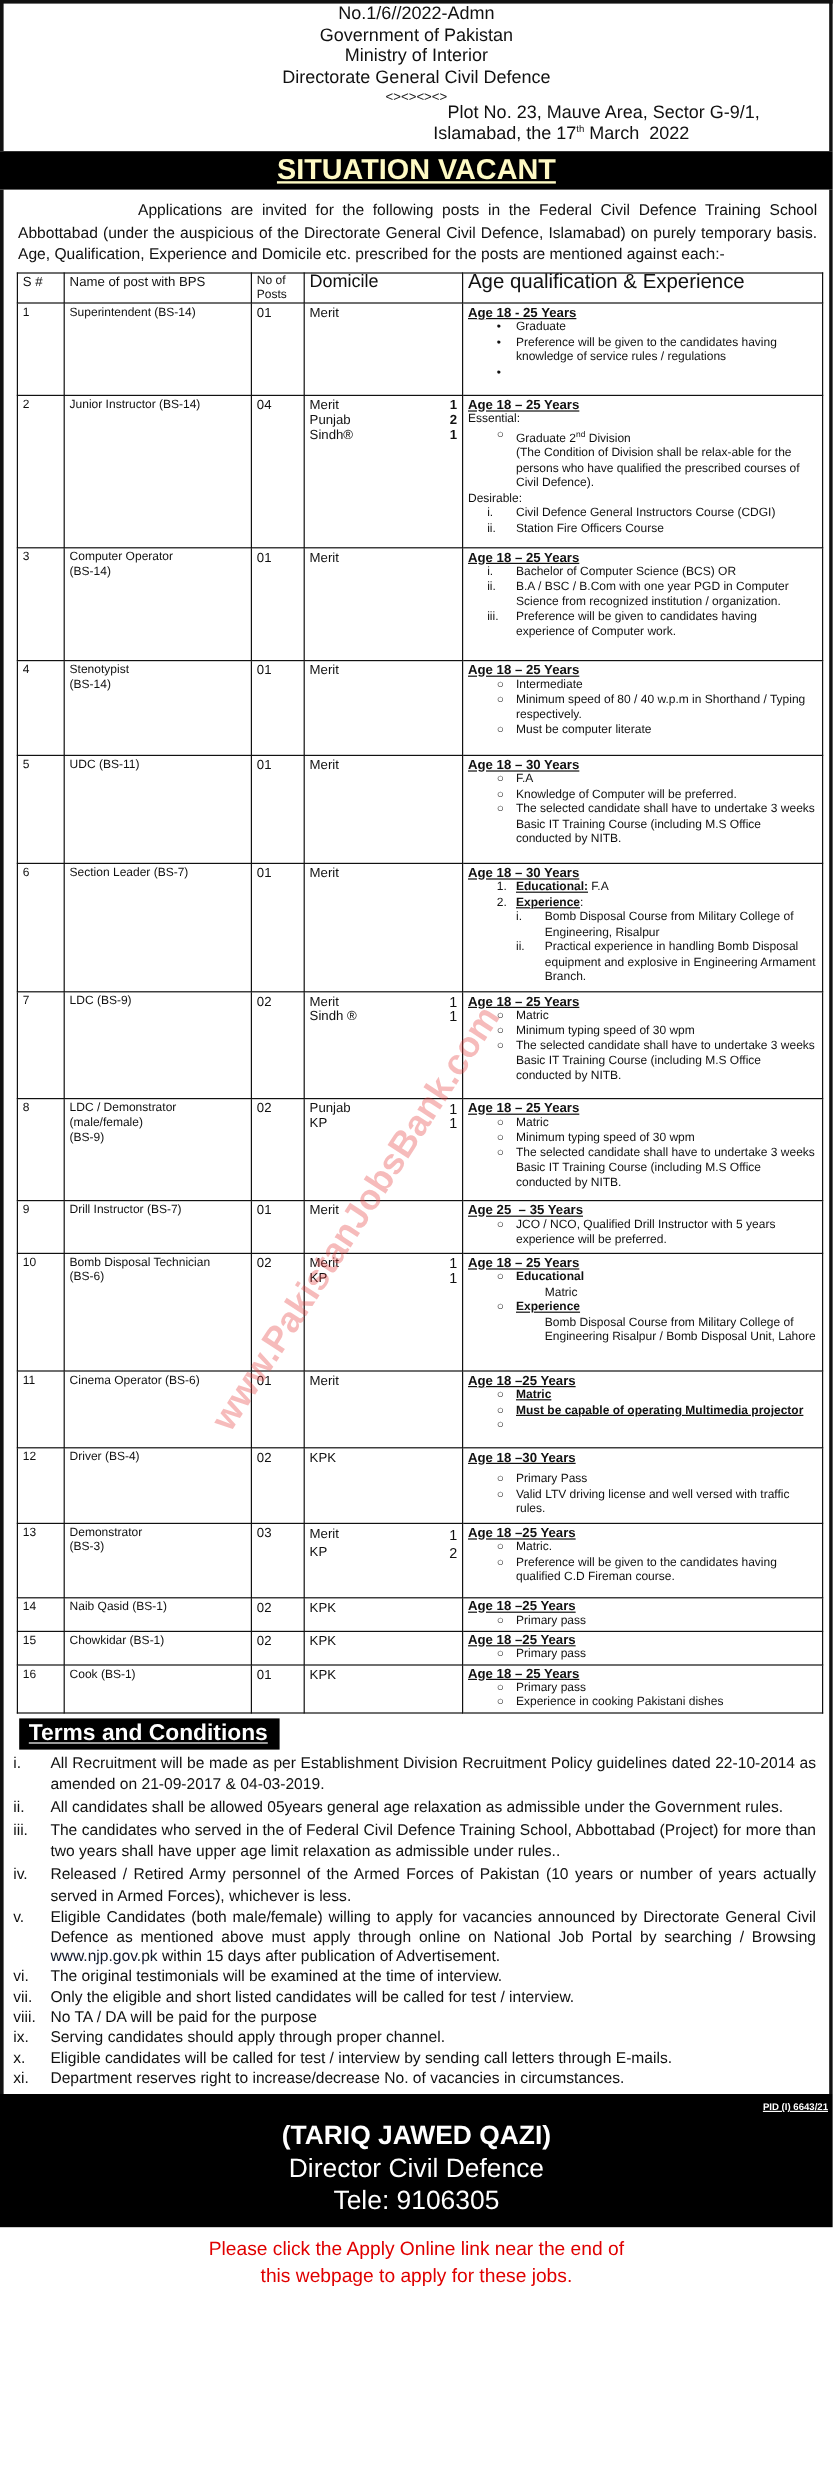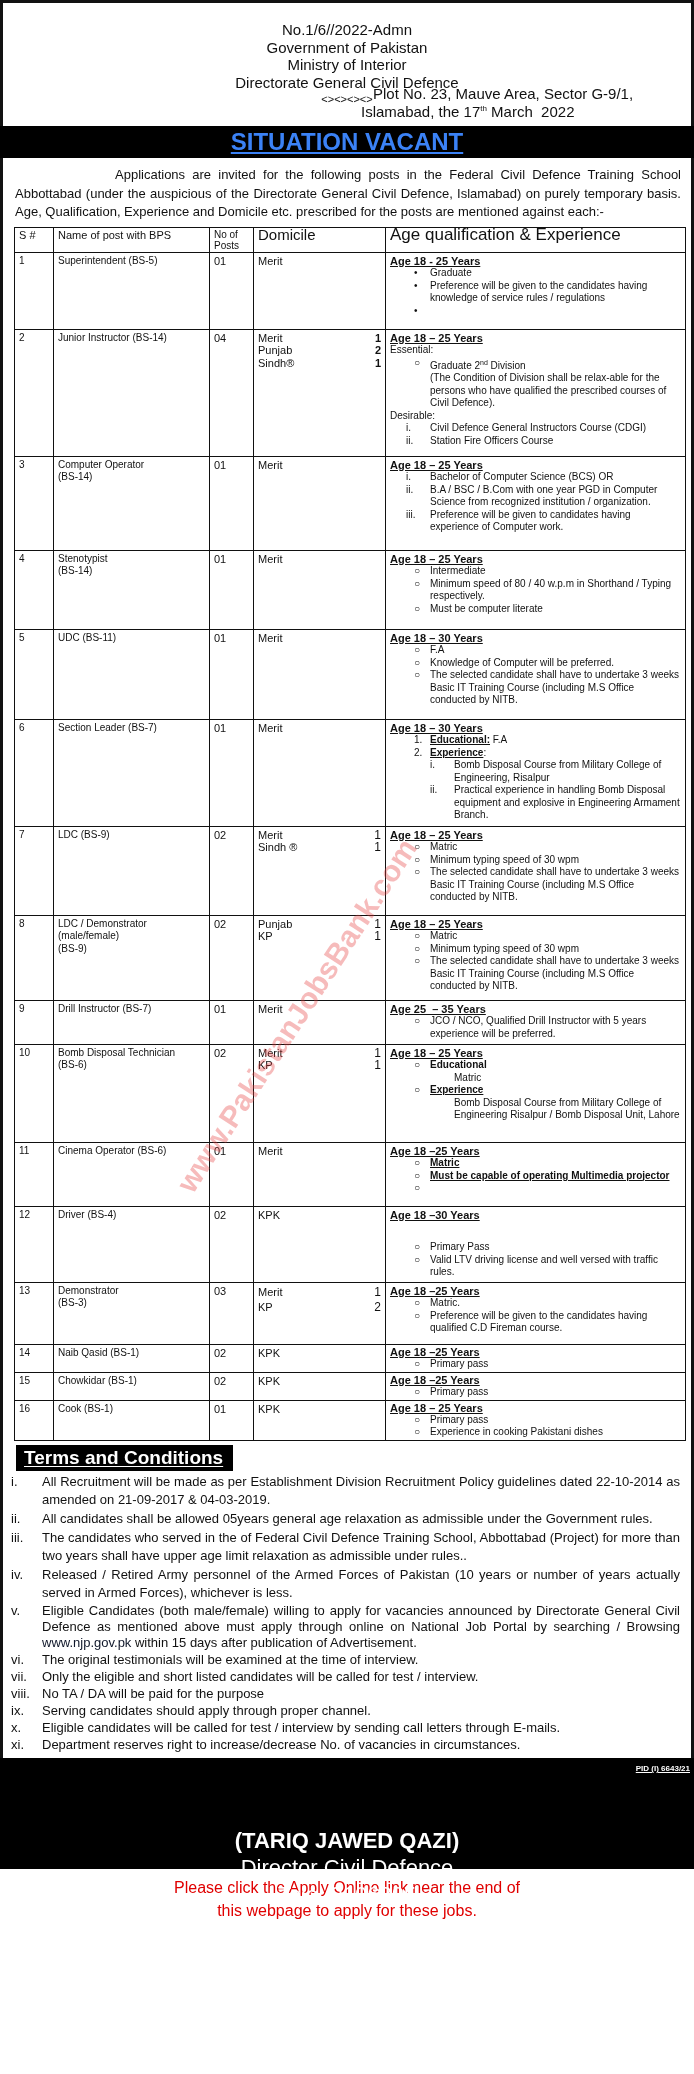--- a/index.html
+++ b/index.html
@@ -2,27 +2,27 @@
 <html><head>
 <meta charset="utf-8">
 <style>
   * { box-sizing: border-box; margin: 0; padding: 0; }
   html, body { width: 694px; background: #ffffff; }
   body { font-family: "Liberation Sans", sans-serif; color: #111; }
   .page { width: 694px; position: relative; }
 
   
   .hdr { border: 3px solid #111; border-bottom: none; height: 126px; position: relative; }
-  .hdr .center { text-align: center; padding-top: 18px; font-size: 15px; line-height: 17.5px; }
+  .hdr .center { text-align: center; padding-top: 0; font-size: 15px; line-height: 17.5px; }
   .hdr .addr { position: absolute; left: 370px; top: 82px; font-size: 15px; line-height: 18px; }
   .hdr .addr .l2 { margin-left: -12px; }
   .hdr sup { font-size: 8px; vertical-align: super; line-height: 0; }
 
   .banner { background: #000; height: 32px; text-align: center; }
-  .banner span { color: #3b82f6; font-weight: bold; font-size: 24px; line-height: 32px; text-decoration: underline; text-underline-offset: 2px; text-decoration-thickness: 2px; }
+  .banner span { color: #fef9c3; font-weight: bold; font-size: 24px; line-height: 32px; text-decoration: underline; text-underline-offset: 2px; text-decoration-thickness: 2px; }
 
   .main { border: 3px solid #111; border-top: none; border-bottom: none; padding: 6px 8px 0 8px; }
   .intro { font-size: 13px; line-height: 18.5px; text-align: justify; text-indent: 100px; padding: 2px 2px 2px 4px; }
 
   table.posts { border-collapse: collapse; width: 672px; margin: 3px 0 0 3px; font-size: 10px; line-height: 12.5px; }
   table.posts td, table.posts th { border: 1px solid #111; vertical-align: top; text-align: left; font-weight: normal; padding: 2px 4px 3px 4px; }
   table.posts th { padding: 1px 4px; }
   .c-sn { width: 39px; }
   .c-name { width: 156px; }
   .c-no { width: 44px; text-align: left; font-size: 11px; }
@@ -50,21 +50,21 @@
   .tc-title { display: inline-block; background: #000; color: #fff; font-weight: bold; font-size: 19px; padding: 2px 10px 2px 8px; margin: 4px 0 2px 5px; }
   .tc-title span { text-decoration: underline; text-underline-offset: 2px; }
   ol.terms { list-style: none; font-size: 13px; line-height: 18px; padding-bottom: 4px; }
   ol.terms li { position: relative; padding-left: 31px; text-align: justify; padding-right: 3px; margin-bottom: 1px; }
   ol.terms li .num { position: absolute; left: 0; }
   ol.terms li.tight { line-height: 16px; }
   a.njp { color: #0f172a; }
 
   .sig { background: #000; color: #fff; text-align: center; height: 111px; position: relative; padding-top: 22px; }
   .sig .pid { position: absolute; right: 4px; top: 6px; font-size: 8px; font-weight: bold; text-decoration: underline; }
-  .sig .name { font-size: 22px; font-weight: bold; line-height: 26px; margin-top: 48px; }
+  .sig .name { font-size: 22px; font-weight: bold; line-height: 26px; }
   .sig .role, .sig .tel { font-size: 22px; line-height: 27px; }
 
   .apply { color: #e00000; text-align: center; font-size: 16px; line-height: 23px; padding-top: 7px; }
 
   .watermark { position: absolute; left: 170px; top: 1180px; transform: rotate(-57deg); transform-origin: left top; color: rgba(230,60,60,0.35); font-size: 30px; font-weight: bold; white-space: nowrap; pointer-events: none; }
 </style>
 </head>
 <body>
 
 <div class="page">
@@ -95,21 +95,21 @@
           <tr>
         <th class="c-sn h-sn">S #</th>
         <th class="c-name h-name">Name of  post with BPS</th>
         <th class="c-no h-no"><span>No of</span><br><span>Posts</span></th>
         <th class="c-dom h-dom">Domicile</th>
         <th class="c-qual h-qual">Age qualification &amp; Experience</th>
       </tr>
 
       <tr style="height:77px">
         <td class="c-sn">1</td>
-        <td class="c-name">Superintendent (BS-5)</td>
+        <td class="c-name">Superintendent (BS-14)</td>
         <td class="c-no">01</td>
         <td class="c-dom">
               <div class="dom-line">
                 <span>Merit</span>
               </div>
             </td>
         <td class="c-qual">
           <span class="age">Age 18 - 25 Years</span>
           <ul class="q">
             <li><span class="mk">•</span><span>Graduate</span></li>
@@ -312,21 +312,21 @@
           </ul>
         </td>
       </tr>
 
       <tr style="height:63px">
         <td class="c-sn">12</td>
         <td class="c-name">Driver (BS-4)</td>
         <td class="c-no">02</td>
         <td class="c-dom"><span>KPK</span></td>
         <td class="c-qual">
-          <span class="age" style="margin-bottom:20px">Age 18 –30 Years</span>
+          <span class="age" style="margin-bottom:6px">Age 18 –30 Years</span>
           <ul class="q">
             <li><span class="mk">○</span><span>Primary Pass</span></li>
             <li><span class="mk">○</span><span>Valid LTV driving license and well versed with traffic rules.</span></li>
           </ul>
         </td>
       </tr>
 
       <tr style="height:62px">
         <td class="c-sn">13</td>
         <td class="c-name"><span>Demonstrator</span><br><span>(BS-3)</span></td>

